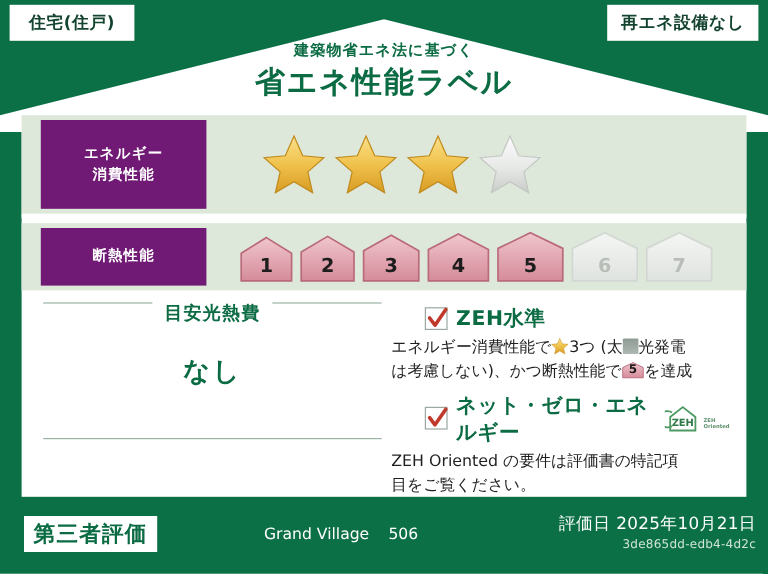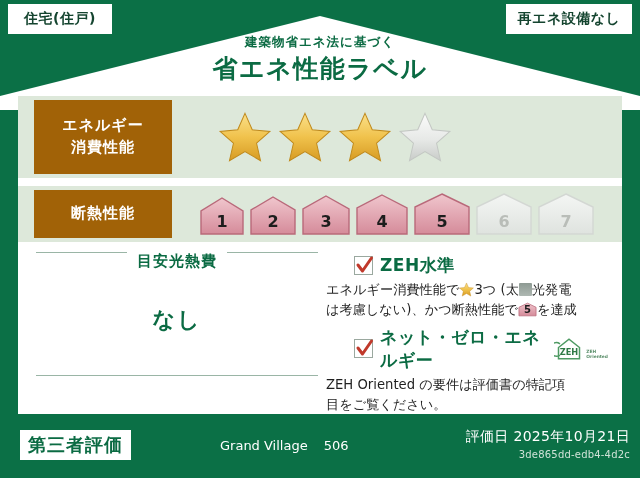--- a/index.html
+++ b/index.html
@@ -40,23 +40,23 @@
     position:absolute;left:18px;top:96px;width:604px;height:318px;
     background:#ffffff;
   }
 
   
   .perf-row{position:relative;display:flex;align-items:stretch;}
   .perf-row.r1{height:82px;background:#dde8da;}
   .perf-row.r2{height:56px;background:#dde8da;margin-top:4px;}
   .row-gap{height:4px;background:#ffffff;}
   .perf-key{
-    width:138px;margin:4px 0 4px 16px;background:#a16207;color:#ffffff;
+    width:138px;margin:4px 0 4px 16px;background:#701a75;color:#ffffff;
     display:flex;align-items:center;justify-content:center;text-align:center;
-    font-weight:bold;font-size:15px;line-height:1.45;letter-spacing:1px;
+    font-weight:bold;font-size:12px;line-height:1.45;letter-spacing:1px;
   }
   .perf-val{flex:1;display:flex;align-items:center;}
 
   
   .stars{display:flex;align-items:center;gap:6px;margin-left:46px;}
   .star{width:54px;height:54px;display:block;}
 
   
   .grades{display:flex;align-items:flex-end;margin-left:26px;gap:2px;}
   .grade{position:relative;display:flex;align-items:flex-end;justify-content:center;}
@@ -72,21 +72,21 @@
   .lower-left{width:300px;padding-left:18px;box-sizing:border-box;}
   .lower-right{flex:1;padding:2px 14px 0 8px;box-sizing:border-box;}
 
   .cost-head{
     display:flex;align-items:flex-start;gap:10px;color:#0b6b43;
     font-size:15px;font-weight:bold;letter-spacing:1px;
   }
   .cost-head .rule{flex:1;height:1px;background:#9ab5a6;}
   .cost-value{
     text-align:center;color:#0b6b43;font-size:22px;font-weight:bold;
-    margin-top:34px;letter-spacing:2px;
+    margin-top:24px;letter-spacing:2px;
   }
   .cost-bottom-rule{height:1px;background:#9ab5a6;margin-top:40px;}
 
   
   .check-item{margin-bottom:5px;}
   .check-head{display:flex;align-items:center;gap:7px;padding-left:28px;}
   .checkbox{
     width:17px;height:17px;border:1.4px solid #9aa89f;background:#fff;
     position:relative;flex:none;
   }

